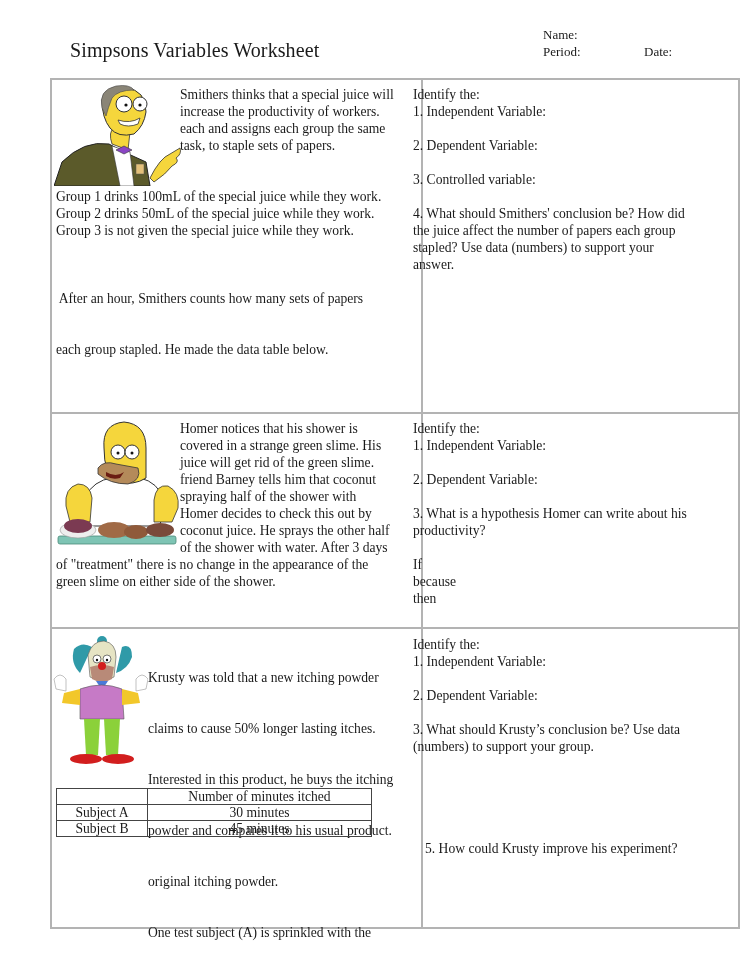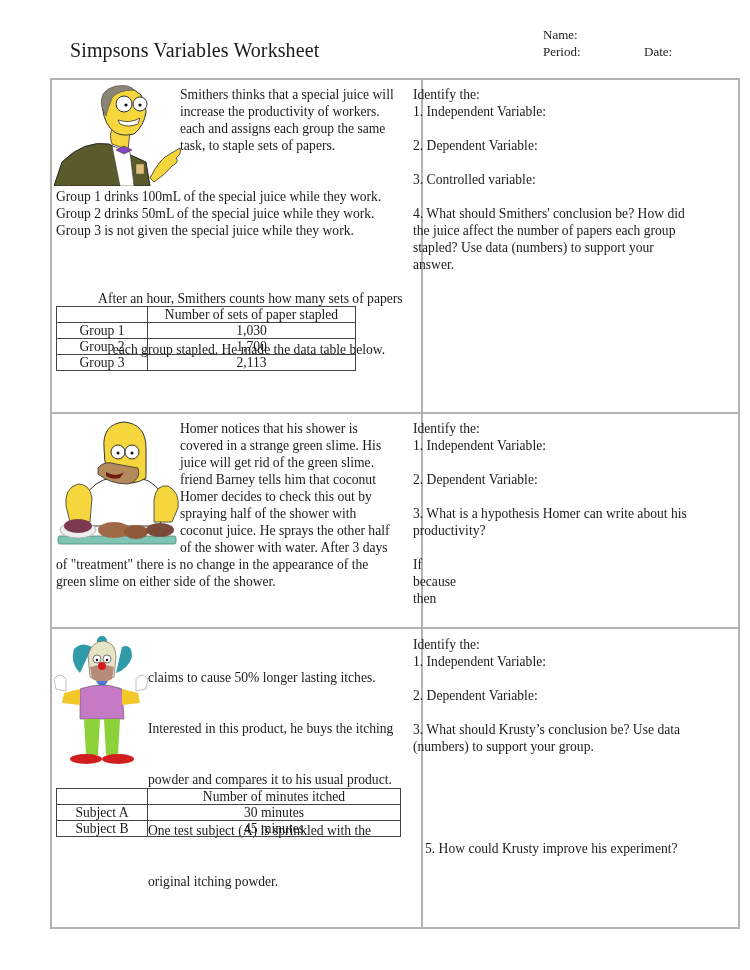--- a/index.html
+++ b/index.html
@@ -64,44 +64,24 @@
     <p>Smithers thinks that a special juice will</p>
     <p>increase the productivity of workers.</p>
     <p>each and assigns each group the same</p>
     <p>task, to staple sets of papers.</p>
   </div>
   <div class="cell story" style="left:4px; top:108px; width:362px;">
     <p>Group 1 drinks 100mL of the special juice while they work.</p>
     <p>Group 2 drinks 50mL of the special juice while they work.</p>
     <p>Group 3 is not given the special juice while they work.</p>
   </div>
-  <div class="cell story" style="left:16px; top:176px; width:362px; white-space:pre;text-align:center;">
+  <div class="cell story" style="left:4px; top:176px; width:362px; white-space:pre;">
     <p> After an hour, Smithers counts how many sets of papers</p>
     <p>each group stapled. He made the data table below.</p>
   </div>
-  <table class="data" style="left:4px; top:226px; width:300px;">
-    <tbody>
-        <tr>
-      <th style="width:86px;"></th>
-      <th>Number of sets of paper stapled</th>
-    </tr>
-    <tr>
-      <td>Group 1</td>
-      <td>1,030</td>
-    </tr>
-    <tr>
-      <td>Group 2</td>
-      <td>1,700</td>
-    </tr>
-    <tr>
-      <td>Group 3</td>
-      <td>2,113</td>
-    </tr>
-  </tbody>
-    </table>
   <div class="cell qblock" style="top:6px;">
     <div>Identify the:</div>
     <div>1. Independent Variable:</div>
     <div></div>
     <div>2. Dependent Variable:</div>
     <div></div>
     <div>3. Controlled variable:</div>
     <div></div>
     <div>4. What should Smithers' conclusion be?  How did</div>
     <div>the juice affect the number of papers each group</div>
@@ -127,22 +107,22 @@
       <ellipse cx="60" cy="112" rx="16" ry="8" fill="#a06a46"></ellipse>
       <ellipse cx="82" cy="114" rx="12" ry="7" fill="#8f5a3a"></ellipse>
       <ellipse cx="106" cy="112" rx="14" ry="7" fill="#7a4a3a"></ellipse>
     </svg>
   </div>
   <div class="cell story" style="left:128px; top:340px; width:240px;">
     <p>Homer notices that his shower is</p>
     <p>covered in a strange green slime. His</p>
     <p>juice will get rid of the green slime.</p>
     <p>friend Barney tells him that coconut</p>
+    <p>spraying half of the shower with</p>
     <p>Homer decides to check this out by</p>
-    <p>spraying half of the shower with</p>
     <p>coconut juice. He sprays the other half</p>
     <p>of the shower with water. After 3 days</p>
   </div>
   <div class="cell story" style="left:4px; top:476px; width:364px;">
     <p>of "treatment" there is no change in the appearance of the</p>
     <p>green slime on either side of the shower.</p>
   </div>
   <div class="cell qblock" style="top:340px;">
     <div>Identify the:</div>
     <div>1. Independent Variable:</div>
@@ -175,29 +155,30 @@
       <path d="M70 56 L86 60 L88 70 L70 72 Z" fill="#f2c72a"></path>
       <path d="M2 46 Q8 38 14 46 L14 58 L4 56 Z" fill="#fff" stroke="#999" stroke-width="0.6"></path>
       <path d="M84 46 Q90 38 96 46 L94 56 L84 58 Z" fill="#fff" stroke="#999" stroke-width="0.6"></path>
       <path d="M32 86 L48 86 L46 122 L34 122 Z" fill="#8bd13a"></path>
       <path d="M52 86 L68 86 L66 122 L54 122 Z" fill="#8bd13a"></path>
       <ellipse cx="34" cy="126" rx="16" ry="5" fill="#d21e1e"></ellipse>
       <ellipse cx="66" cy="126" rx="16" ry="5" fill="#d21e1e"></ellipse>
     </svg>
   </div>
   <div class="cell story" style="left:96px; top:555px; width:272px; white-space:pre;">
+    <p>Krusty was told that a new itching powder</p>
     <p>claims to cause 50% longer lasting itches.</p>
     <p>Interested in this product, he buys the itching</p>
     <p>powder and compares it to his usual product.</p>
+    <p>original itching powder.</p>
     <p>One test subject (A) is sprinkled with the</p>
-    <p>original itching powder.</p>
     
     
   </div>
-  <table class="data" style="left:4px; top:708px; width:345px;">
+  <table class="data" style="left:4px; top:708px; width:316px;">
     <tbody>
         <tr>
       <th style="width:86px;"></th>
       <th>Number of minutes itched</th>
     </tr>
     <tr>
       <td>Subject A</td>
       <td>30 minutes</td>
     </tr>
     <tr>

